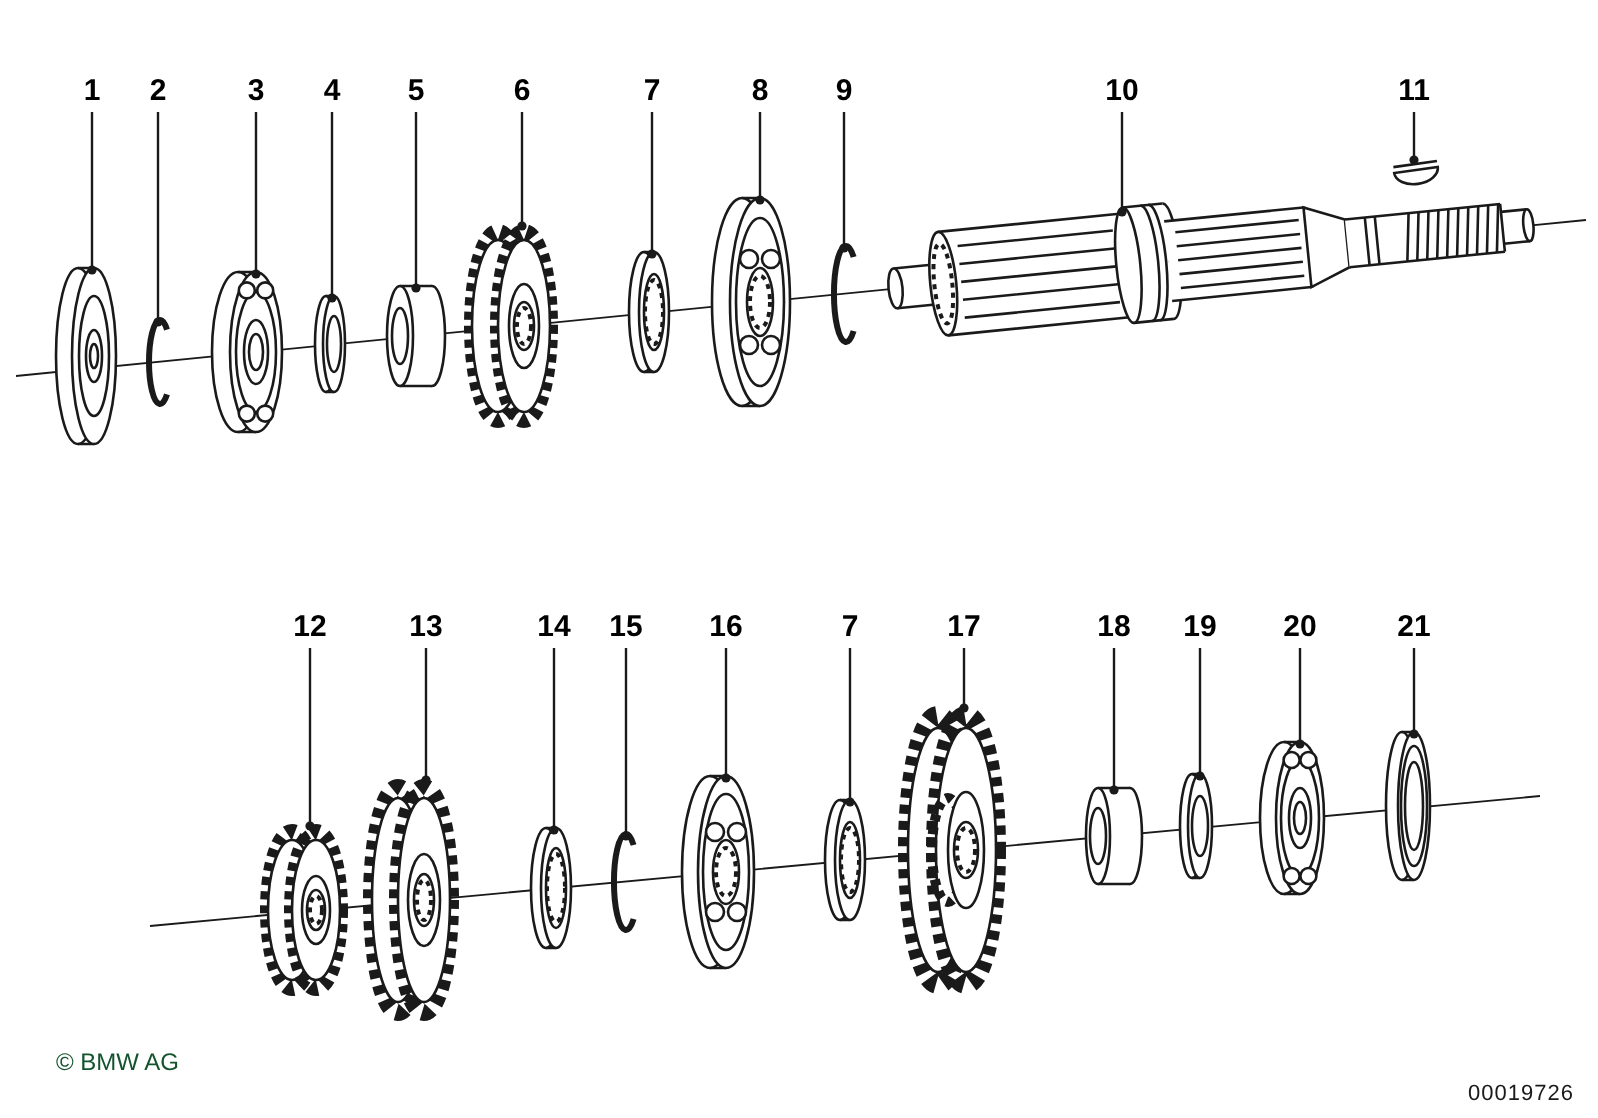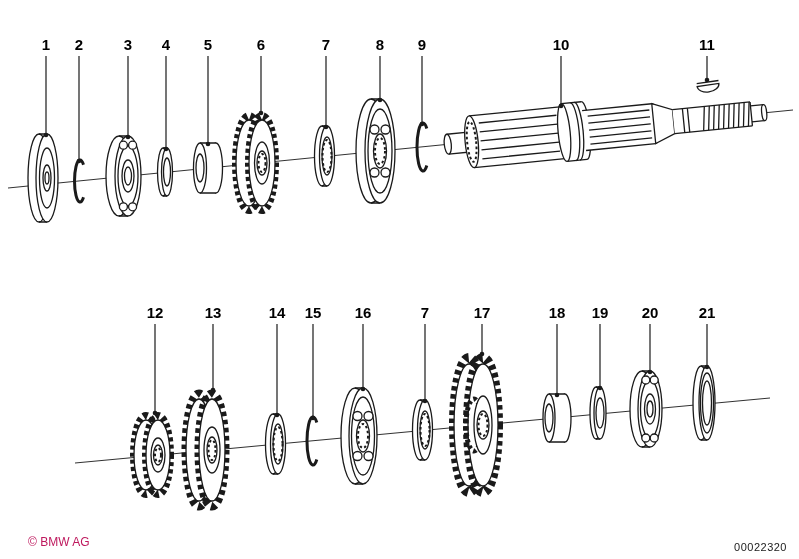--- a/index.html
+++ b/index.html
@@ -20,22 +20,22 @@
   .gt  {fill:none;stroke:#1a1a1a;stroke-width:9;stroke-dasharray:4.5 3.5;}
   .gt8 {fill:none;stroke:#1a1a1a;stroke-width:8;stroke-dasharray:4 3;}
   .gt10{fill:none;stroke:#1a1a1a;stroke-width:10;stroke-dasharray:4.5 3.5;}
   .gt5 {fill:none;stroke:#1a1a1a;stroke-width:5;stroke-dasharray:3.5 3;}
   .ds {fill:none;stroke:#1a1a1a;stroke-width:2;stroke-dasharray:2.5 2.5;}
   .clip {fill:none;stroke:#1a1a1a;stroke-width:3;}
   .leader{stroke:#1a1a1a;stroke-width:1.2;}
   .dot{fill:#1a1a1a;}
   .ct{font:bold 15px "Liberation Sans",sans-serif;fill:#000;text-anchor:middle;}
   .footer-left{
-    position:absolute;left:28px;bottom:10px;
-    font-size:12px;color:#be185d;
+    position:absolute;left:28px;bottom:21px;
+    font-size:12px;color:#14532d;
   }
   .footer-right{
     position:absolute;right:12px;bottom:6px;
     font-size:11px;color:#1a1a1a;letter-spacing:0.5px;
   }
 </style>
 </head>
 <body>
 
 <div class="stage">
@@ -363,15 +363,15 @@
   </g>
   <g>
     <text class="ct" x="707" y="318">21</text>
     <line class="leader" x1="707" y1="324" x2="707" y2="365"></line>
     <circle class="dot" cx="707" cy="367" r="2.3"></circle>
   </g>
 
 </svg>
 
 <div class="footer-left">© BMW AG</div>
-<div class="footer-right">00022320</div>
+<div class="footer-right">00019726</div>
 
 </div>
 
 </body></html>

